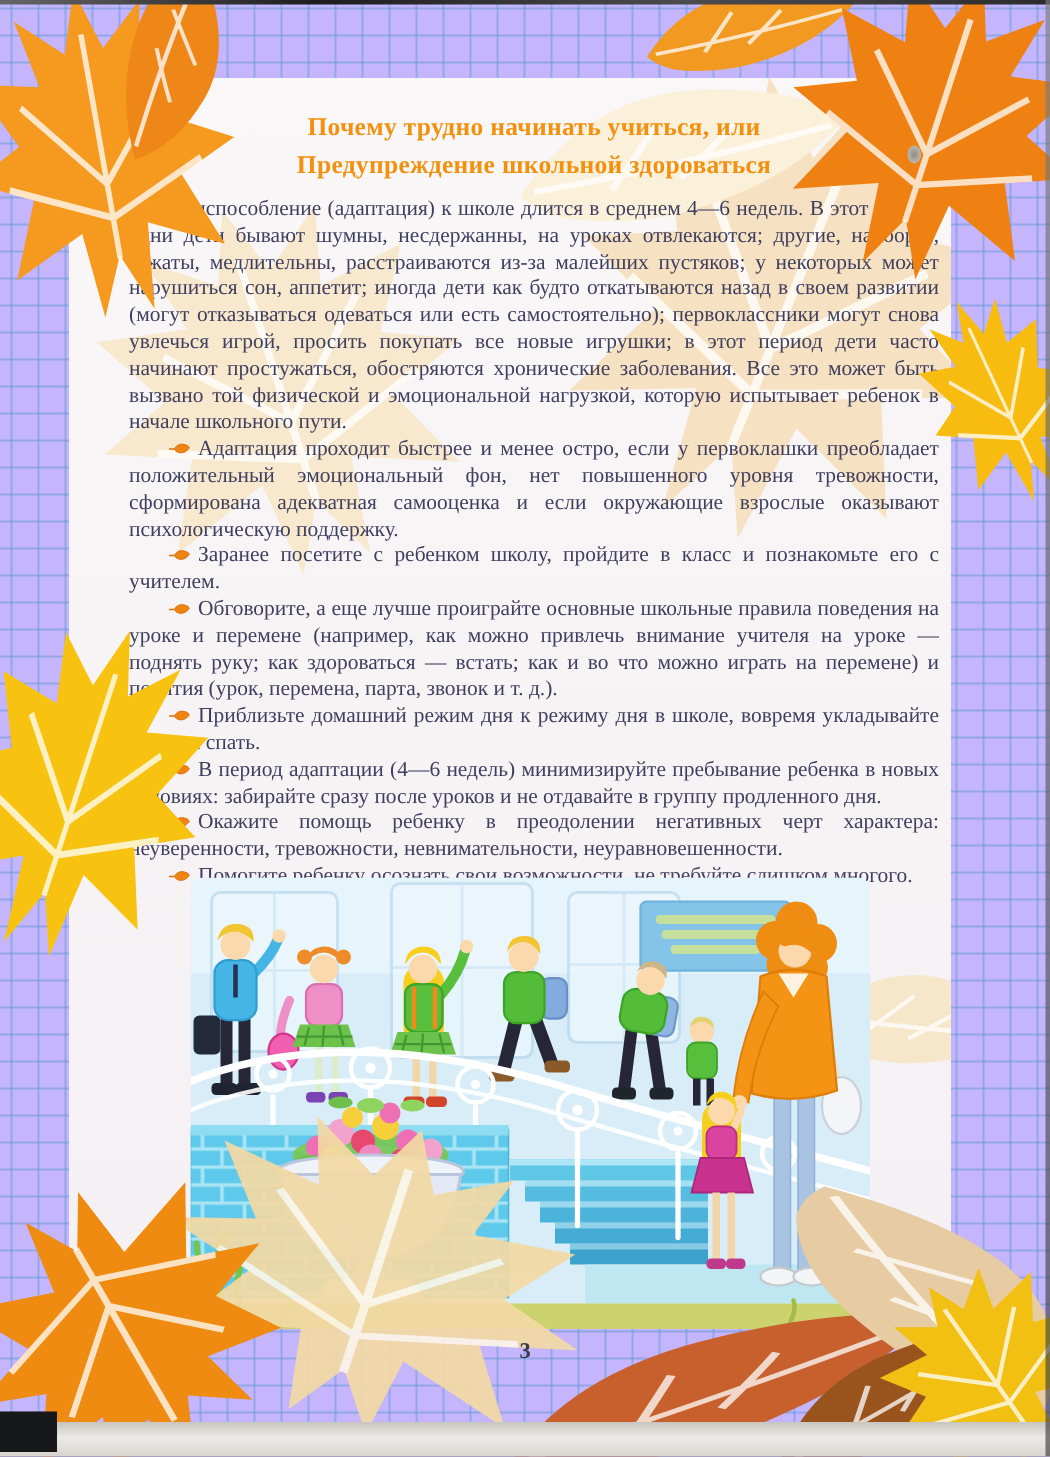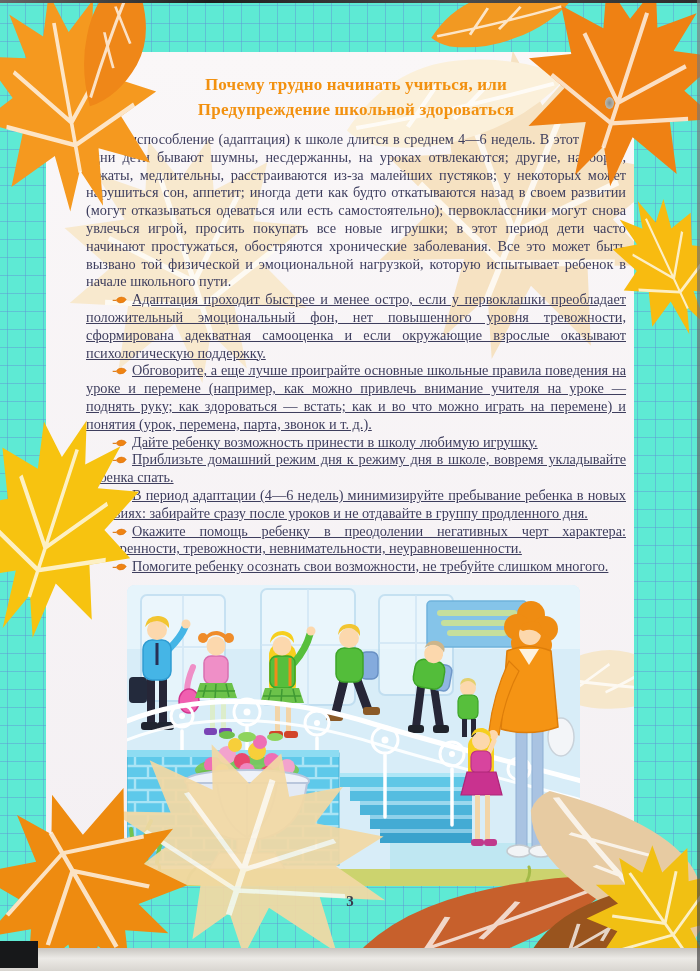--- a/index.html
+++ b/index.html
@@ -1,32 +1,32 @@
 <!DOCTYPE html>
 <html lang="ru"><head>
 <meta charset="utf-8">
 <style>
   html,body{margin:0;padding:0;background:#888;}
   .page{position:relative;width:700px;height:971px;overflow:hidden;
-        background:#5eead4;font-family:"Liberation Serif",serif;}
+        background:#c4b5fd;font-family:"Liberation Serif",serif;}
   .grid{position:absolute;inset:0;z-index:1;
     background-image:
       linear-gradient(rgba(96,152,212,.5) 1.2px, transparent 1.2px),
       linear-gradient(90deg, rgba(96,152,212,.5) 1.2px, transparent 1.2px);
     background-size:18px 18px;background-position:7px 5px;}
   .dec{position:absolute;z-index:3;pointer-events:none;}
   .panel{position:absolute;left:46px;top:52px;width:588px;height:834px;z-index:2;
          background:linear-gradient(180deg,#faf7f8,#f4f0f3);border-radius:7px;overflow:hidden;}
   .panel .dec{z-index:0;}
   .content{position:relative;z-index:1;padding:16px 8px 0 40px;}
   .title{margin:4px 0 9px;text-align:center;font-weight:bold;font-size:17px;line-height:25px;
          color:#f29110;letter-spacing:.2px;}
   .title span{display:block;}
   .para{margin:0;font-size:14.3px;line-height:17.8px;color:#3e3e5e;text-align:justify;text-indent:26px;}
-  .tips p{margin:0;font-size:14.3px;line-height:17.8px;color:#3e3e5e;text-align:justify;text-indent:26px;text-decoration:underline;}
+  .tips p{margin:0;font-size:14.3px;line-height:17.8px;color:#3e3e5e;text-align:justify;text-indent:26px;}
   .bullet{display:inline-block;width:15px;height:10px;margin-right:5px;vertical-align:-1px;}
   .illu{position:absolute;left:81px;top:533px;width:453px;height:301px;border-radius:8px;
         overflow:hidden;z-index:1;}
   .pagenum{position:absolute;left:0;right:0;top:893px;z-index:4;text-align:center;
            font-size:15px;font-weight:bold;color:#39394a;}
   .edge-top{position:absolute;left:0;top:0;width:100%;height:3px;z-index:6;
             background:linear-gradient(90deg,#666,#1d1d1d 30%,#4c4c4c 65%,#2c2c2c);}
   .edge-right{position:absolute;right:0;top:0;width:3px;height:100%;z-index:6;opacity:.65;
               background:linear-gradient(180deg,#7c7c7c,#3d3d3d);}
   .edge-bottom{position:absolute;left:0;top:948px;width:100%;height:23px;z-index:5;
@@ -113,30 +113,30 @@
         <span>Предупреждение школьной здороваться</span>
       </h1>
       <p class="para">Приспособление (адаптация) к школе длится в среднем 4—6 недель. В этот период одни дети бывают шумны, несдержанны, на уроках отвлекаются; другие, наоборот, зажаты, медлительны, расстраиваются из-за малейших пустяков; у некоторых может нарушиться сон, аппетит; иногда дети как будто откатываются назад в своем развитии (могут отказываться одеваться или есть самостоятельно); первоклассники могут снова увлечься игрой, просить покупать все новые игрушки; в этот период дети часто начинают простужаться, обостряются хронические заболевания. Все это может быть вызвано той физической и эмоциональной нагрузкой, которую испытывает ребенок в начале школьного пути.</p>
       <div class="tips">
 
           <p><svg class="bullet" viewBox="0 0 22 11">
               <path d="M1 6 H6" stroke="#db7409" stroke-width="1.6" fill="none"></path>
               <path d="M6 6 Q9 1 14 1.2 Q19 1.6 21 4.6 Q17.5 10.4 11.5 9.8 Q8 9.4 6 6 Z" fill="#ef8313" stroke="#d96f08" stroke-width=".8"></path>
             </svg><span>Адаптация проходит быстрее и менее остро, если у первоклашки преобладает положительный эмоциональный фон, нет повышенного уровня тревожности, сформирована адекватная самооценка и если окружающие взрослые оказывают психологическую поддержку.</span></p>
 
+          <p><svg class="bullet" viewBox="0 0 22 11">
+              <path d="M1 6 H6" stroke="#db7409" stroke-width="1.6" fill="none"></path>
+              <path d="M6 6 Q9 1 14 1.2 Q19 1.6 21 4.6 Q17.5 10.4 11.5 9.8 Q8 9.4 6 6 Z" fill="#ef8313" stroke="#d96f08" stroke-width=".8"></path>
+            </svg><span>Заранее посетите с ребенком школу, пройдите в класс и познакомьте его с учителем.</span></p>
 
           <p><svg class="bullet" viewBox="0 0 22 11">
               <path d="M1 6 H6" stroke="#db7409" stroke-width="1.6" fill="none"></path>
               <path d="M6 6 Q9 1 14 1.2 Q19 1.6 21 4.6 Q17.5 10.4 11.5 9.8 Q8 9.4 6 6 Z" fill="#ef8313" stroke="#d96f08" stroke-width=".8"></path>
             </svg><span>Обговорите, а еще лучше проиграйте основные школьные правила поведения на уроке и перемене (например, как можно привлечь внимание учителя на уроке — поднять руку; как здороваться — встать; как и во что можно играть на перемене) и понятия (урок, перемена, парта, звонок и т. д.).</span></p>
 
-          <p><svg class="bullet" viewBox="0 0 22 11">
-              <path d="M1 6 H6" stroke="#db7409" stroke-width="1.6" fill="none"></path>
-              <path d="M6 6 Q9 1 14 1.2 Q19 1.6 21 4.6 Q17.5 10.4 11.5 9.8 Q8 9.4 6 6 Z" fill="#ef8313" stroke="#d96f08" stroke-width=".8"></path>
-            </svg><span>Дайте ребенку возможность принести в школу любимую игрушку.</span></p>
 
           <p><svg class="bullet" viewBox="0 0 22 11">
               <path d="M1 6 H6" stroke="#db7409" stroke-width="1.6" fill="none"></path>
               <path d="M6 6 Q9 1 14 1.2 Q19 1.6 21 4.6 Q17.5 10.4 11.5 9.8 Q8 9.4 6 6 Z" fill="#ef8313" stroke="#d96f08" stroke-width=".8"></path>
             </svg><span>Приблизьте домашний режим дня к режиму дня в школе, вовремя укладывайте ребенка спать.</span></p>
 
           <p><svg class="bullet" viewBox="0 0 22 11">
               <path d="M1 6 H6" stroke="#db7409" stroke-width="1.6" fill="none"></path>
               <path d="M6 6 Q9 1 14 1.2 Q19 1.6 21 4.6 Q17.5 10.4 11.5 9.8 Q8 9.4 6 6 Z" fill="#ef8313" stroke="#d96f08" stroke-width=".8"></path>
             </svg><span>В период адаптации (4—6 недель) минимизируйте пребывание ребенка в новых условиях: забирайте сразу после уроков и не отдавайте в группу продленного дня.</span></p>

